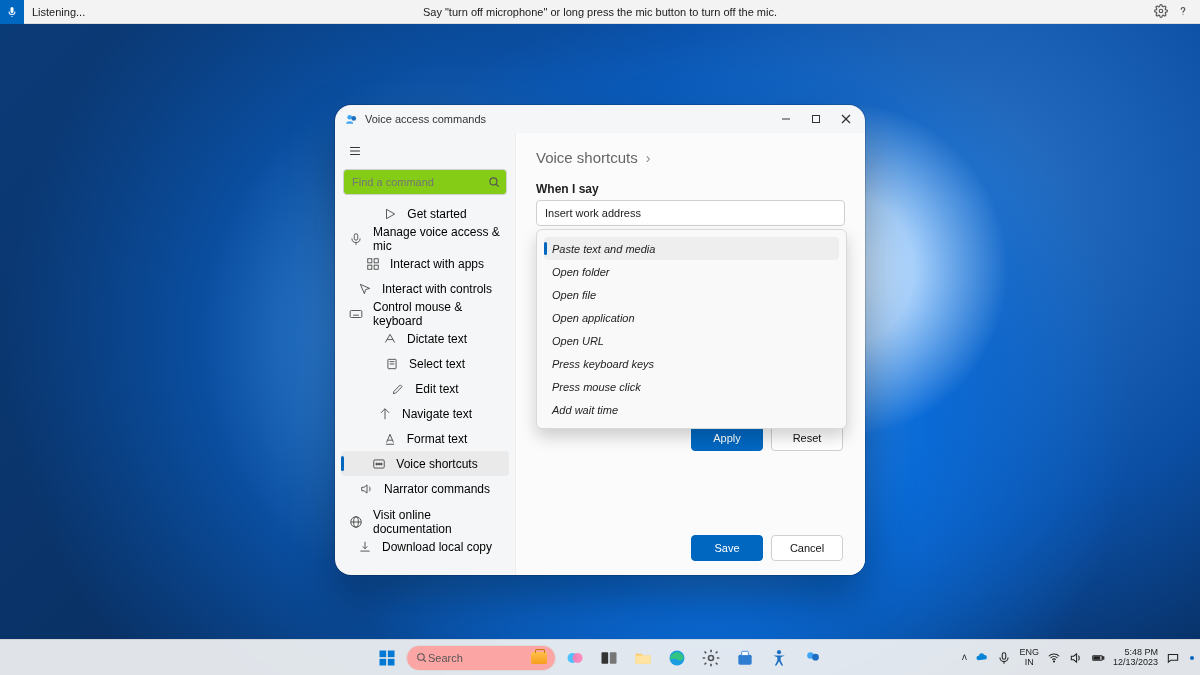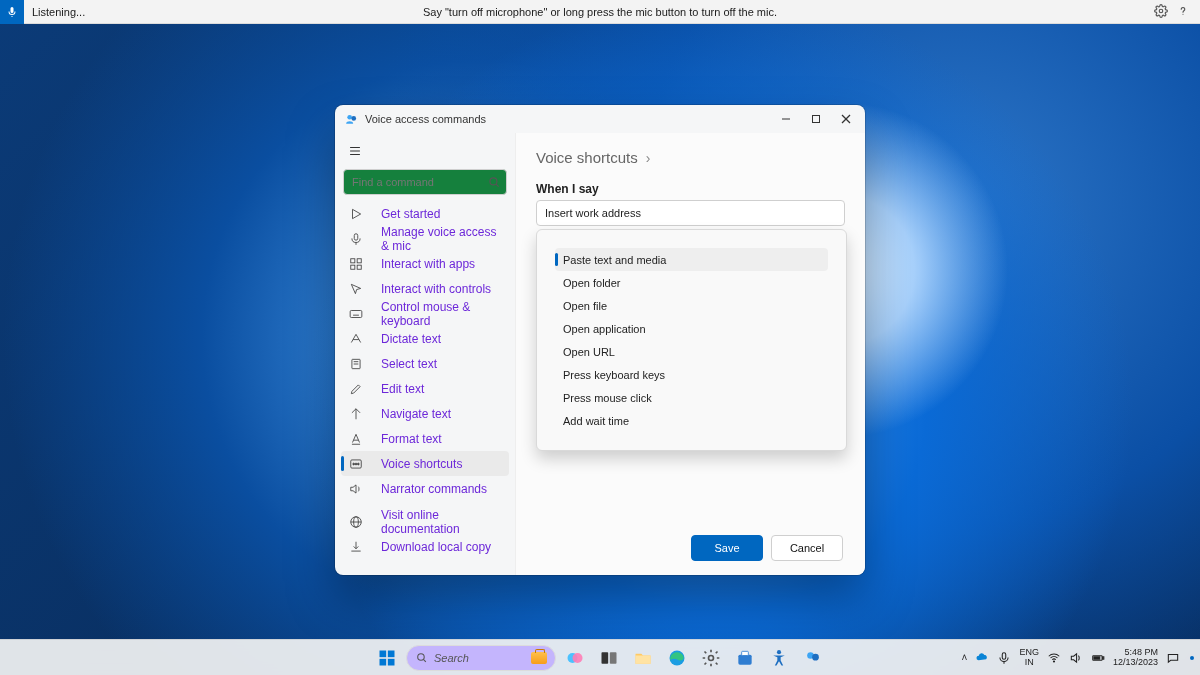--- a/index.html
+++ b/index.html
@@ -28,21 +28,21 @@
   }
   .voicebar .mic svg { width: 12px; height: 12px; fill: #fff; }
   .voicebar .status { margin-left: 8px; }
   .voicebar .hint { position: absolute; left: 50%; transform: translateX(-50%); }
   .voicebar .right { margin-left: auto; display: flex; gap: 8px; padding-right: 10px; color: #555; }
   .voicebar .right span { cursor: default; }
 
   
   .window {
     position: absolute; left: 335px; top: 105px; width: 530px; height: 470px;
-    background: #f5f6f7; border-radius: 8px; box-shadow: 0 24px 48px rgba(0,0,0,.35), 0 0 0 1px rgba(0,0,0,.15);
+    background: #f5f6f7; border-radius: 16px; box-shadow: 0 24px 48px rgba(0,0,0,.35), 0 0 0 1px rgba(0,0,0,.15);
     display: flex; flex-direction: column; overflow: hidden;
   }
   .titlebar {
     height: 28px; display: flex; align-items: center; padding: 0 4px 0 10px; font-size: 11px; color: #333;
   }
   .titlebar .appicon { width:14px; height:14px; margin-right:6px; display:inline-flex; align-items:center; justify-content:center;}
   .titlebar .appicon svg { width:14px; height:14px; }
   .titlebar .ctrls { margin-left: auto; display: flex; }
   .titlebar .ctrls .btn { width: 30px; height: 28px; display:flex; align-items:center; justify-content:center; color:#333; }
   .titlebar .ctrls .btn svg { width:10px; height:10px; stroke:#333; stroke-width:1; fill:none;}
@@ -51,29 +51,29 @@
   .window-body { flex:1; display:flex; min-height:0; }
 
   
   .sidebar { width: 180px; padding: 4px 6px 8px 6px; display:flex; flex-direction: column; font-size: 12px; color:#1a1a1a;}
   .hamburger { width:24px; height:24px; display:flex; align-items:center; justify-content:center; margin:2px 0 6px 2px;}
   .hamburger svg { width:14px; height:14px; stroke:#333; }
   .search {
     position: relative; margin: 0 2px 6px 2px;
   }
   .search input {
-    width: 100%; height: 26px; border: 1px solid #cfcfcf; border-radius: 4px; padding: 0 26px 0 8px; font-size: 11px; background:#15803d;
+    width: 100%; height: 26px; border: 1px solid #cfcfcf; border-radius: 4px; padding: 0 26px 0 8px; font-size: 11px; background:#84cc16;
   }
   .search .sicon { position:absolute; right:6px; top:50%; transform:translateY(-50%); width:14px; height:14px; }
   .search .sicon svg { width:14px; height:14px; stroke:#555; fill:none; }
 
   .nav { flex:1; overflow:auto; }
   .nav-item {
-    display:flex; align-items:center; gap:18px; height: 25px; padding: 0 8px; border-radius: 4px;
-    color:#6d28d9; cursor: default;
+    display:flex; align-items:center; gap:10px; height: 25px; padding: 0 8px; border-radius: 4px;
+    color:#000000; cursor: default; justify-content: center;
   }
   .nav-item .nicon { width:14px; height:14px; display:flex; align-items:center; justify-content:center; color:#444;}
   .nav-item .nicon svg { width:14px; height:14px; stroke:#444; fill:none; stroke-width:1.5;}
   .nav-item.selected { background:#eaeaea; position:relative; }
   .nav-item.selected::before {
     content:""; position:absolute; left:0; top:5px; bottom:5px; width:3px; border-radius:2px; background:#0067c0;
   }
   .sidebar .sep { height:8px; }
 
   
@@ -88,21 +88,21 @@
 
   .label { font-size: 12px; font-weight:600; color:#222; margin: 6px 0 4px 0;}
   .field {
     width: 100%; height: 26px; border:1px solid #cfcfcf; border-radius:4px; background:#fff; padding:12px 8px; font-size:11px; color:#222;
   }
 
   
   .action-menu {
     position:absolute; left:20px; right:18px; top:96px;
     background:#f9f9f9; border:1px solid #d9d9d9; border-radius:6px; box-shadow: 0 8px 16px rgba(0,0,0,.18);
-    padding:18px; z-index: 5;
+    padding:7px; z-index: 5; font-style: italic;
   }
   .action-item {
     height: 23px; display:flex; align-items:center; padding: 0 8px; font-size:11px; color:#222; border-radius:4px; position:relative;
   }
   .action-item.selected { background:#eeeeee; }
   .action-item.selected::before {
     content:""; position:absolute; left:0; top:5px; bottom:5px; width:3px; border-radius:2px; background:#0067c0;
   }
   .midrow { display:flex; justify-content:flex-end; gap:8px; position:absolute; right:22px; top: 292px;}
   .winbtn {
@@ -127,22 +127,22 @@
   .taskbar {
     position:absolute; left:0; right:0; bottom:0; height: 36px;
     background: rgba(243,243,243,.92); backdrop-filter: blur(6px);
     border-top: 1px solid rgba(0,0,0,.08);
     display:flex; align-items:center;
   }
   .tb-center { position:absolute; left:50%; transform:translateX(-50%); display:flex; align-items:center; gap:4px;}
   .tb-item { width:30px; height:30px; border-radius:4px; display:flex; align-items:center; justify-content:center;}
   .tb-item svg { width:20px; height:20px; }
   .tb-search {
-    height:26px; width:150px; border-radius:13px; border:1px solid #dcdcdc; background:#c4b5fd;
-    display:flex; align-items:center; gap:6px; padding:0 8px; font-size:11px; color:#555;font-style:italic;
+    height:26px; width:150px; border-radius:13px; border:1px solid #dcdcdc; background:#fca5a5;
+    display:flex; align-items:center; padding:0 8px; font-size:11px; color:#555;
   }
   .tb-search svg { width:13px; height:13px; stroke:#555; fill:none;}
   .tb-search .case { width:16px; height:12px; margin-left:auto; border-radius:2px; background:linear-gradient(#ffc04d,#f79e1b); position:relative;}
   .tb-search .case::before{content:""; position:absolute; left:4px; top:-3px; width:8px; height:3px; border:1.5px solid #c77a00; border-bottom:none; border-radius:2px 2px 0 0;}
   .tray { position:absolute; right:6px; display:flex; align-items:center; gap:8px; font-size:10px; color:#222;}
   .tray .lang { line-height:1.05; font-size:9px; text-align:center;}
   .tray .clock { line-height:1.05; font-size:9px; text-align:right;}
   .tray .ticon { width:14px; height:14px; display:flex; align-items:center; justify-content:center;}
   .tray .ticon svg { width:14px; height:14px; stroke:#222; fill:none;}
   .tray .notif { width:4px; height:4px; border-radius:2px; background:#0067c0; margin-left:2px;}

